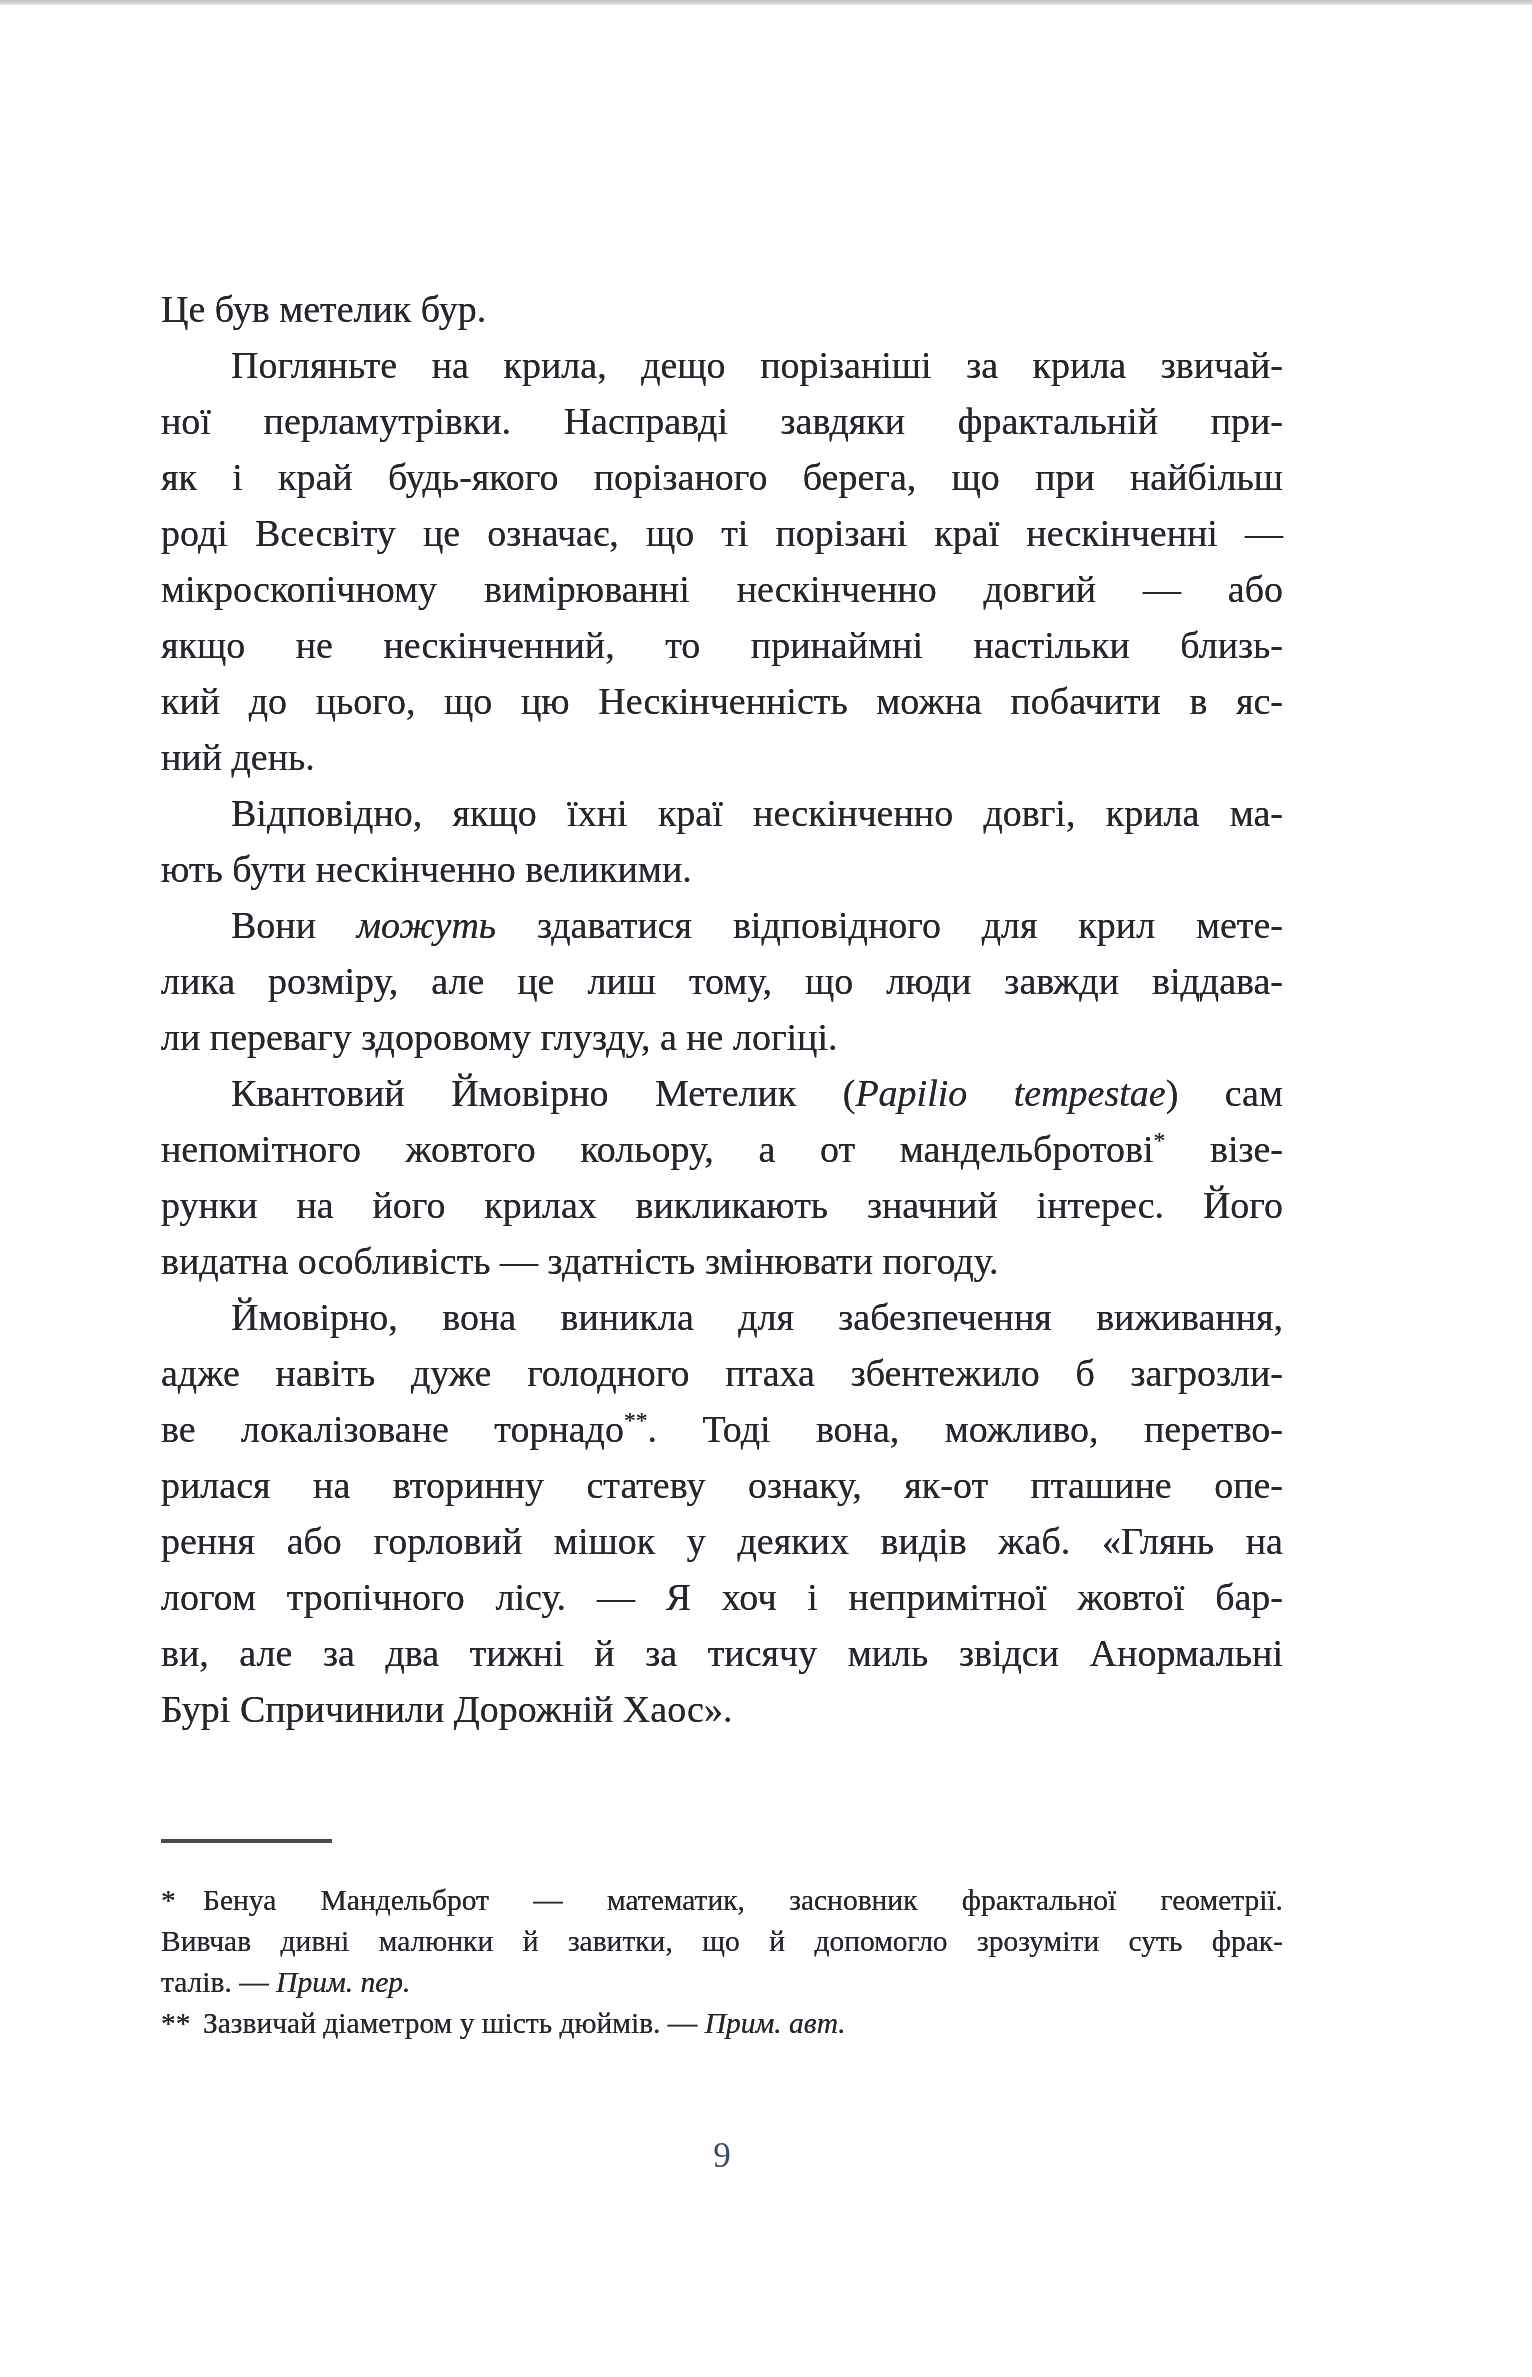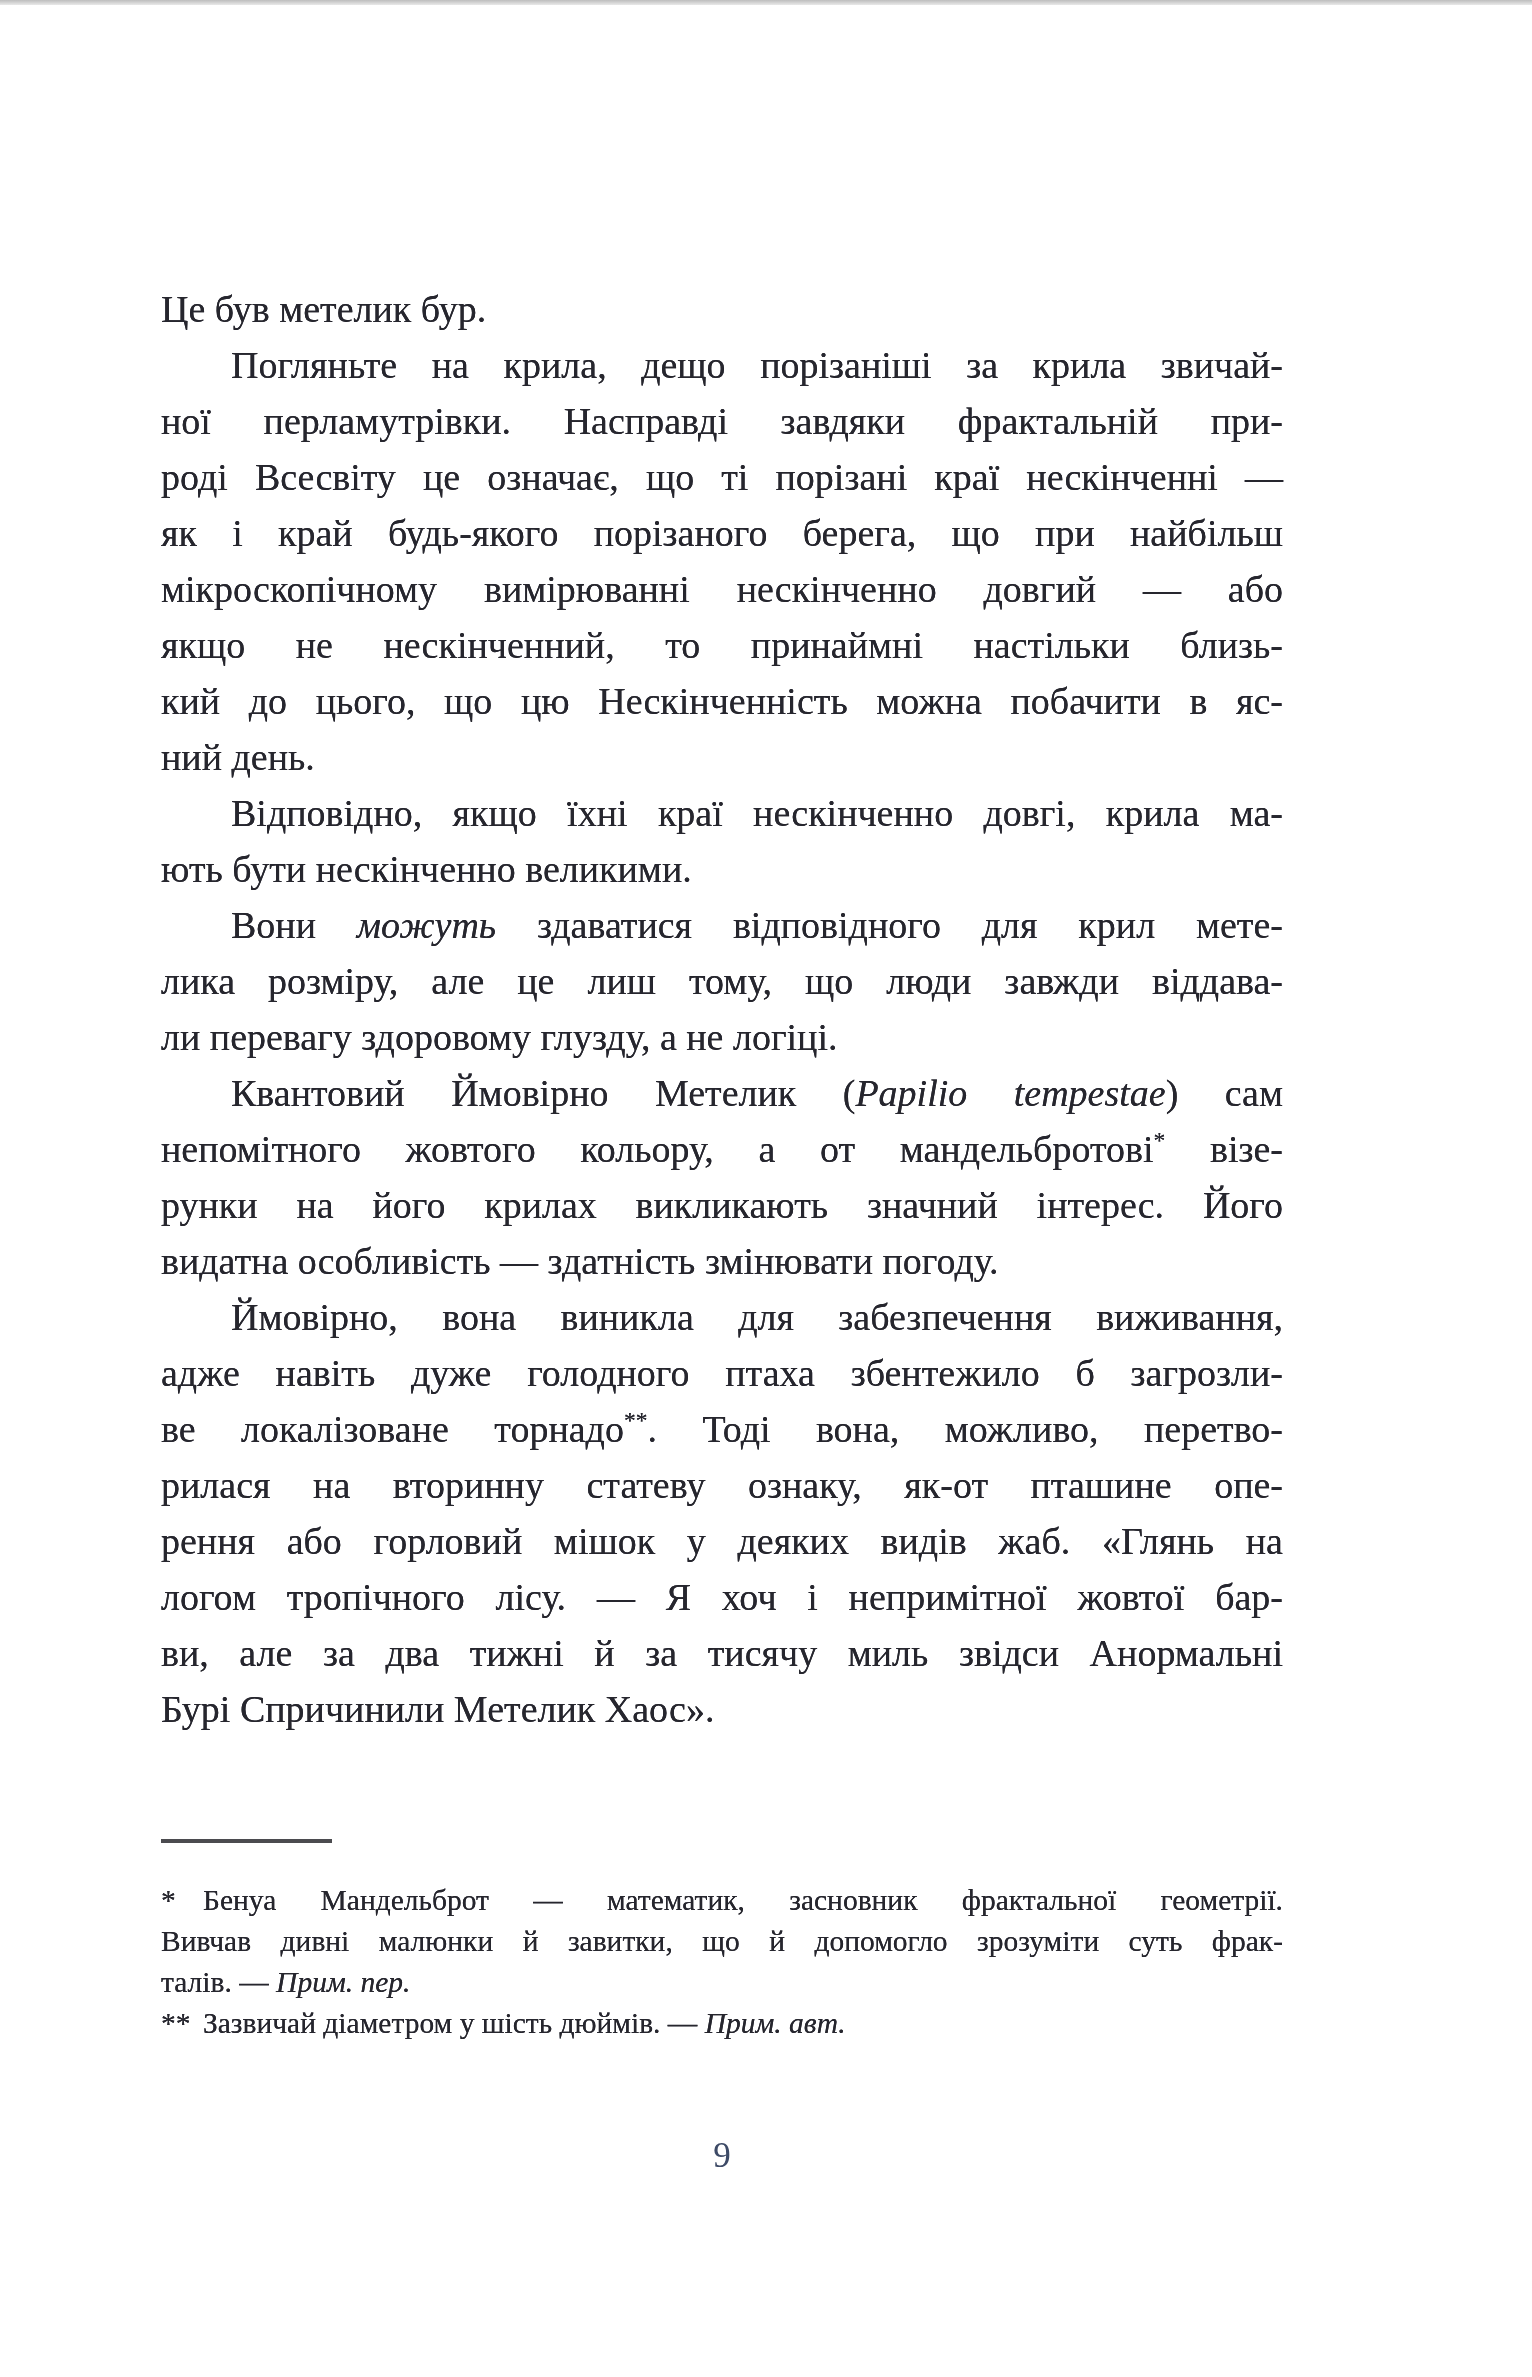--- a/index.html
+++ b/index.html
@@ -29,22 +29,22 @@
 <div class="page">
   <div class="scan-edge"></div>
 
   <div class="body-text" id="body-text">
       <div>
         <div class="line last"><span>Це був метелик бур.</span></div>
       </div>
       <div>
         <div class="line ind"><span>Погляньте на крила, дещо порізаніші за крила звичай-</span></div>
         <div class="line"><span>ної перламутрівки. Насправді завдяки фрактальній при-</span></div>
+        <div class="line"><span>як і край будь-якого порізаного берега, що при найбільш</span></div>
         <div class="line"><span>роді Всесвіту це означає, що ті порізані краї нескінченні —</span></div>
-        <div class="line"><span>як і край будь-якого порізаного берега, що при найбільш</span></div>
         <div class="line"><span>мікроскопічному вимірюванні нескінченно довгий — або</span></div>
         <div class="line"><span>якщо не нескінченний, то принаймні настільки близь-</span></div>
         <div class="line"><span>кий до цього, що цю Нескінченність можна побачити в яс-</span></div>
         <div class="line last"><span>ний день.</span></div>
       </div>
       <div>
         <div class="line ind"><span>Відповідно, якщо їхні краї нескінченно довгі, крила ма-</span></div>
         <div class="line last"><span>ють бути нескінченно великими.</span></div>
       </div>
       <div>
@@ -59,21 +59,21 @@
         <div class="line last"><span>видатна особливість — здатність змінювати погоду.</span></div>
       </div>
       <div>
         <div class="line ind"><span>Ймовірно, вона виникла для забезпечення виживання,</span></div>
         <div class="line"><span>адже навіть дуже голодного птаха збентежило б загрозли-</span></div>
         <div class="line"><span>ве локалізоване торнадо</span><span class="sup">**</span><span>. Тоді вона, можливо, перетво-</span></div>
         <div class="line"><span>рилася на вторинну статеву ознаку, як-от пташине опе-</span></div>
         <div class="line"><span>рення або горловий мішок у деяких видів жаб. «Глянь на</span></div>
         <div class="line"><span>логом тропічного лісу. — Я хоч і непримітної жовтої бар-</span></div>
         <div class="line"><span>ви, але за два тижні й за тисячу миль звідси Анормальні</span></div>
-        <div class="line last"><span>Бурі Спричинили Метелик Хаос».</span></div>
+        <div class="line last"><span>Бурі Спричинили Дорожній Хаос».</span></div>
       </div>
     </div>
 
   <div class="fn-rule"></div>
 
   <div class="footnotes" id="footnotes">
       <div>
         <div class="line"><span class="fn-marker">*</span><span>Бенуа Мандельброт — математик, засновник фрактальної геометрії.</span></div>
         <div class="line"><span>Вивчав дивні малюнки й завитки, що й допомогло зрозуміти суть фрак-</span></div>
         <div class="line last"><span>талів. — </span><span class="it">Прим. пер.</span></div>

